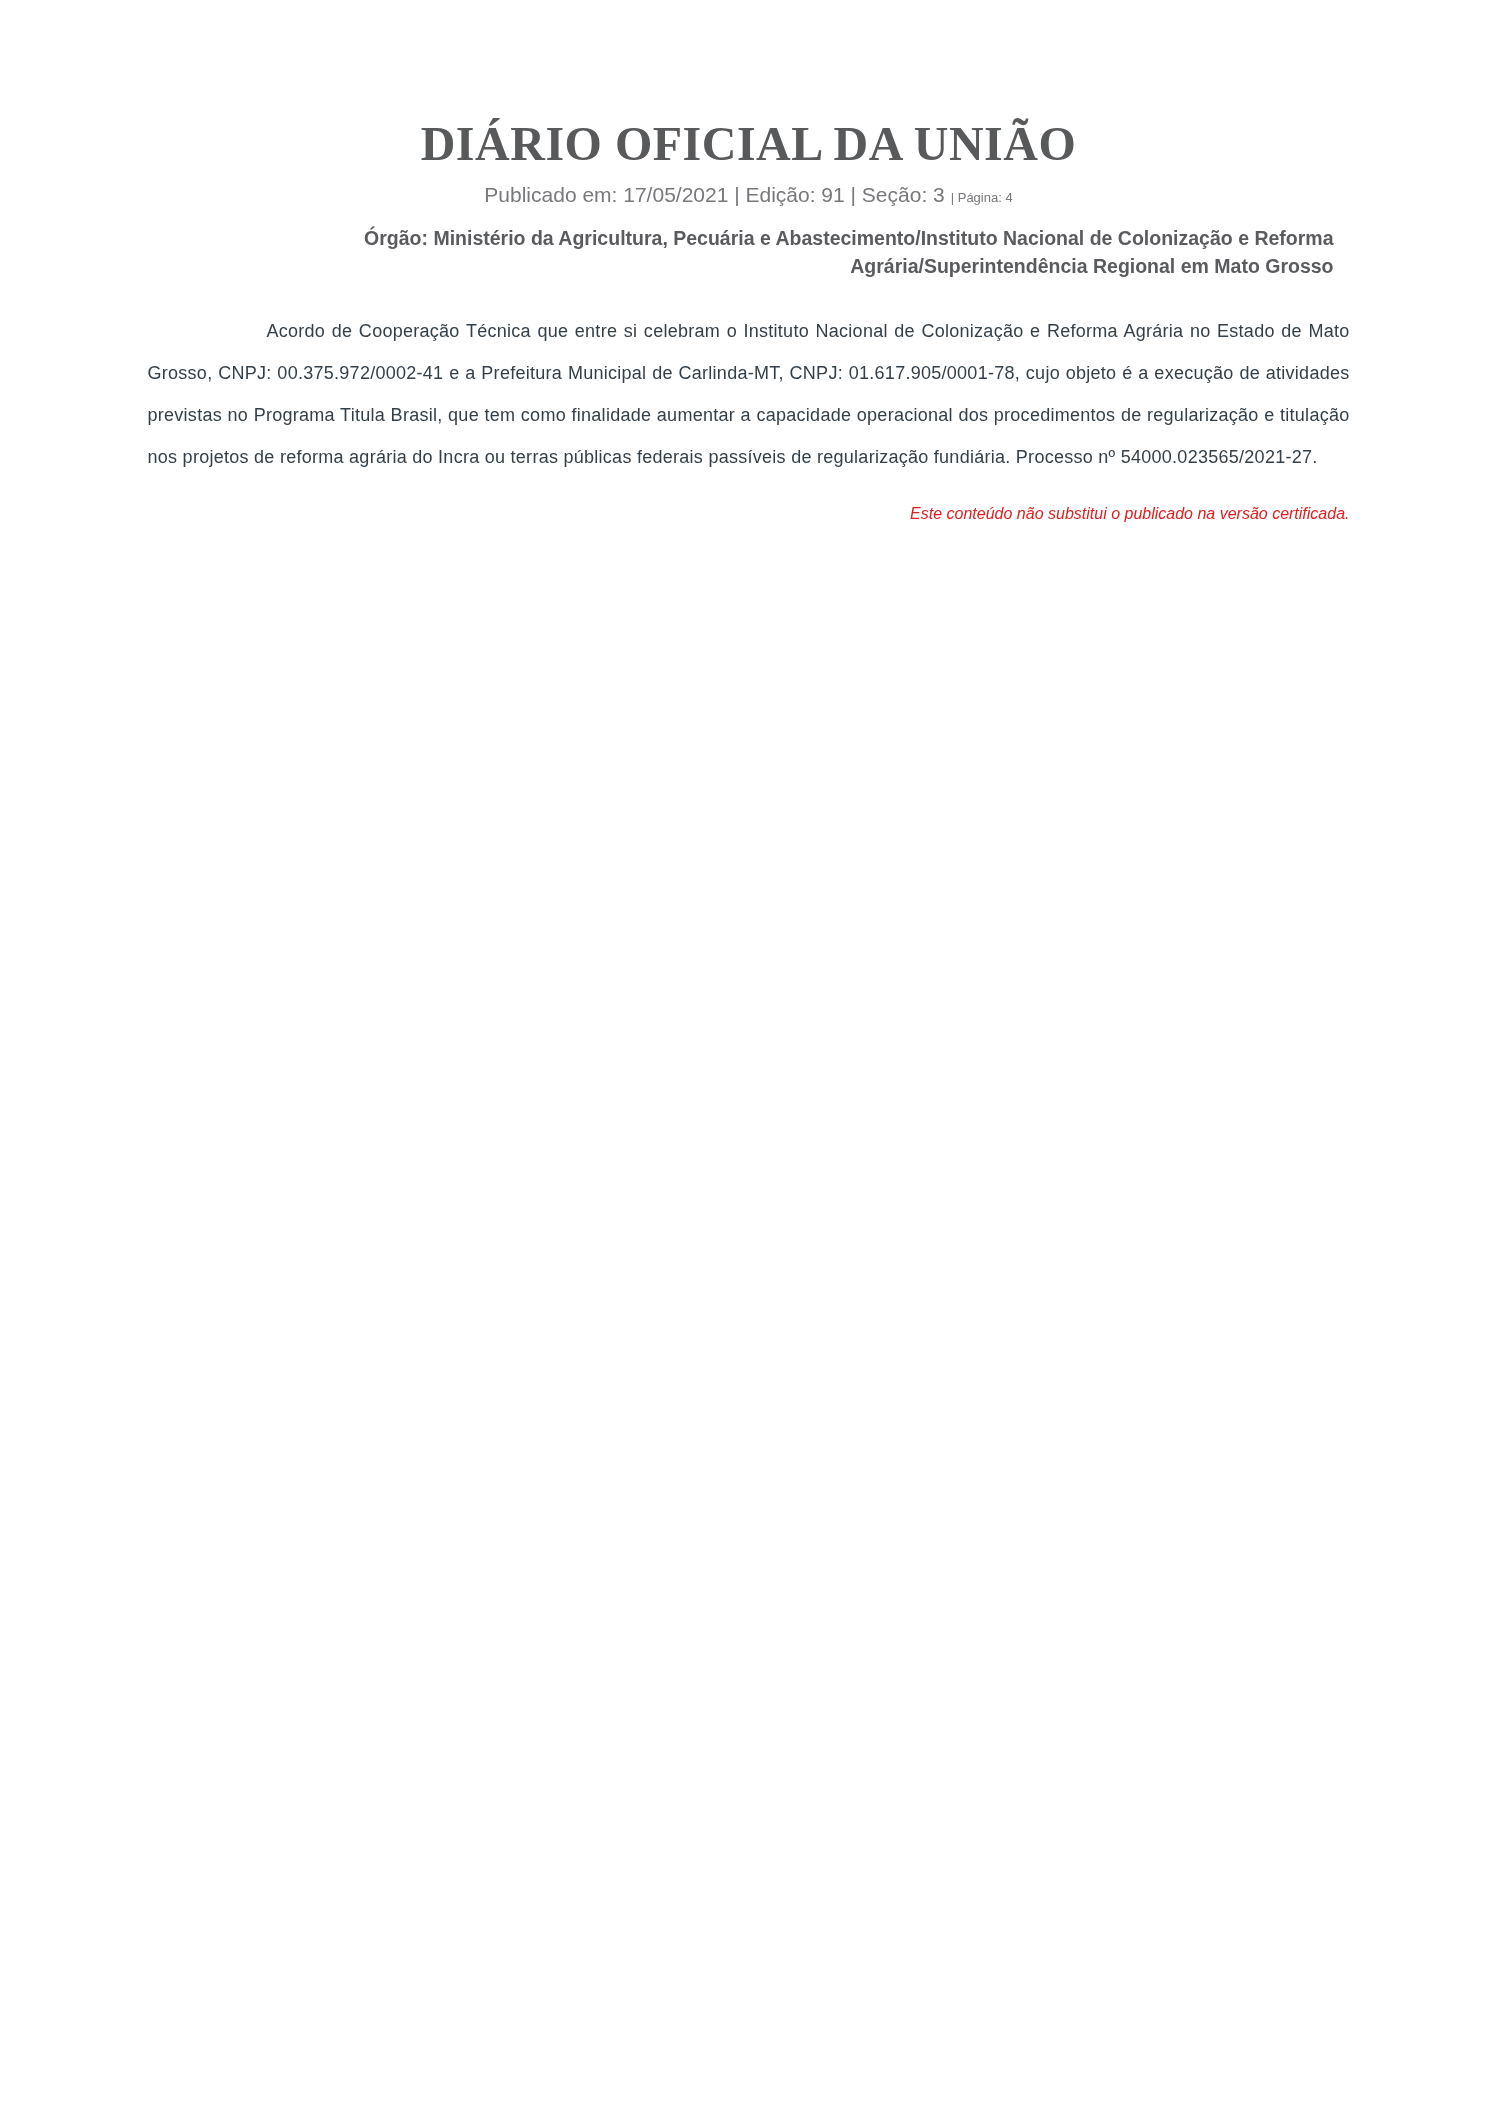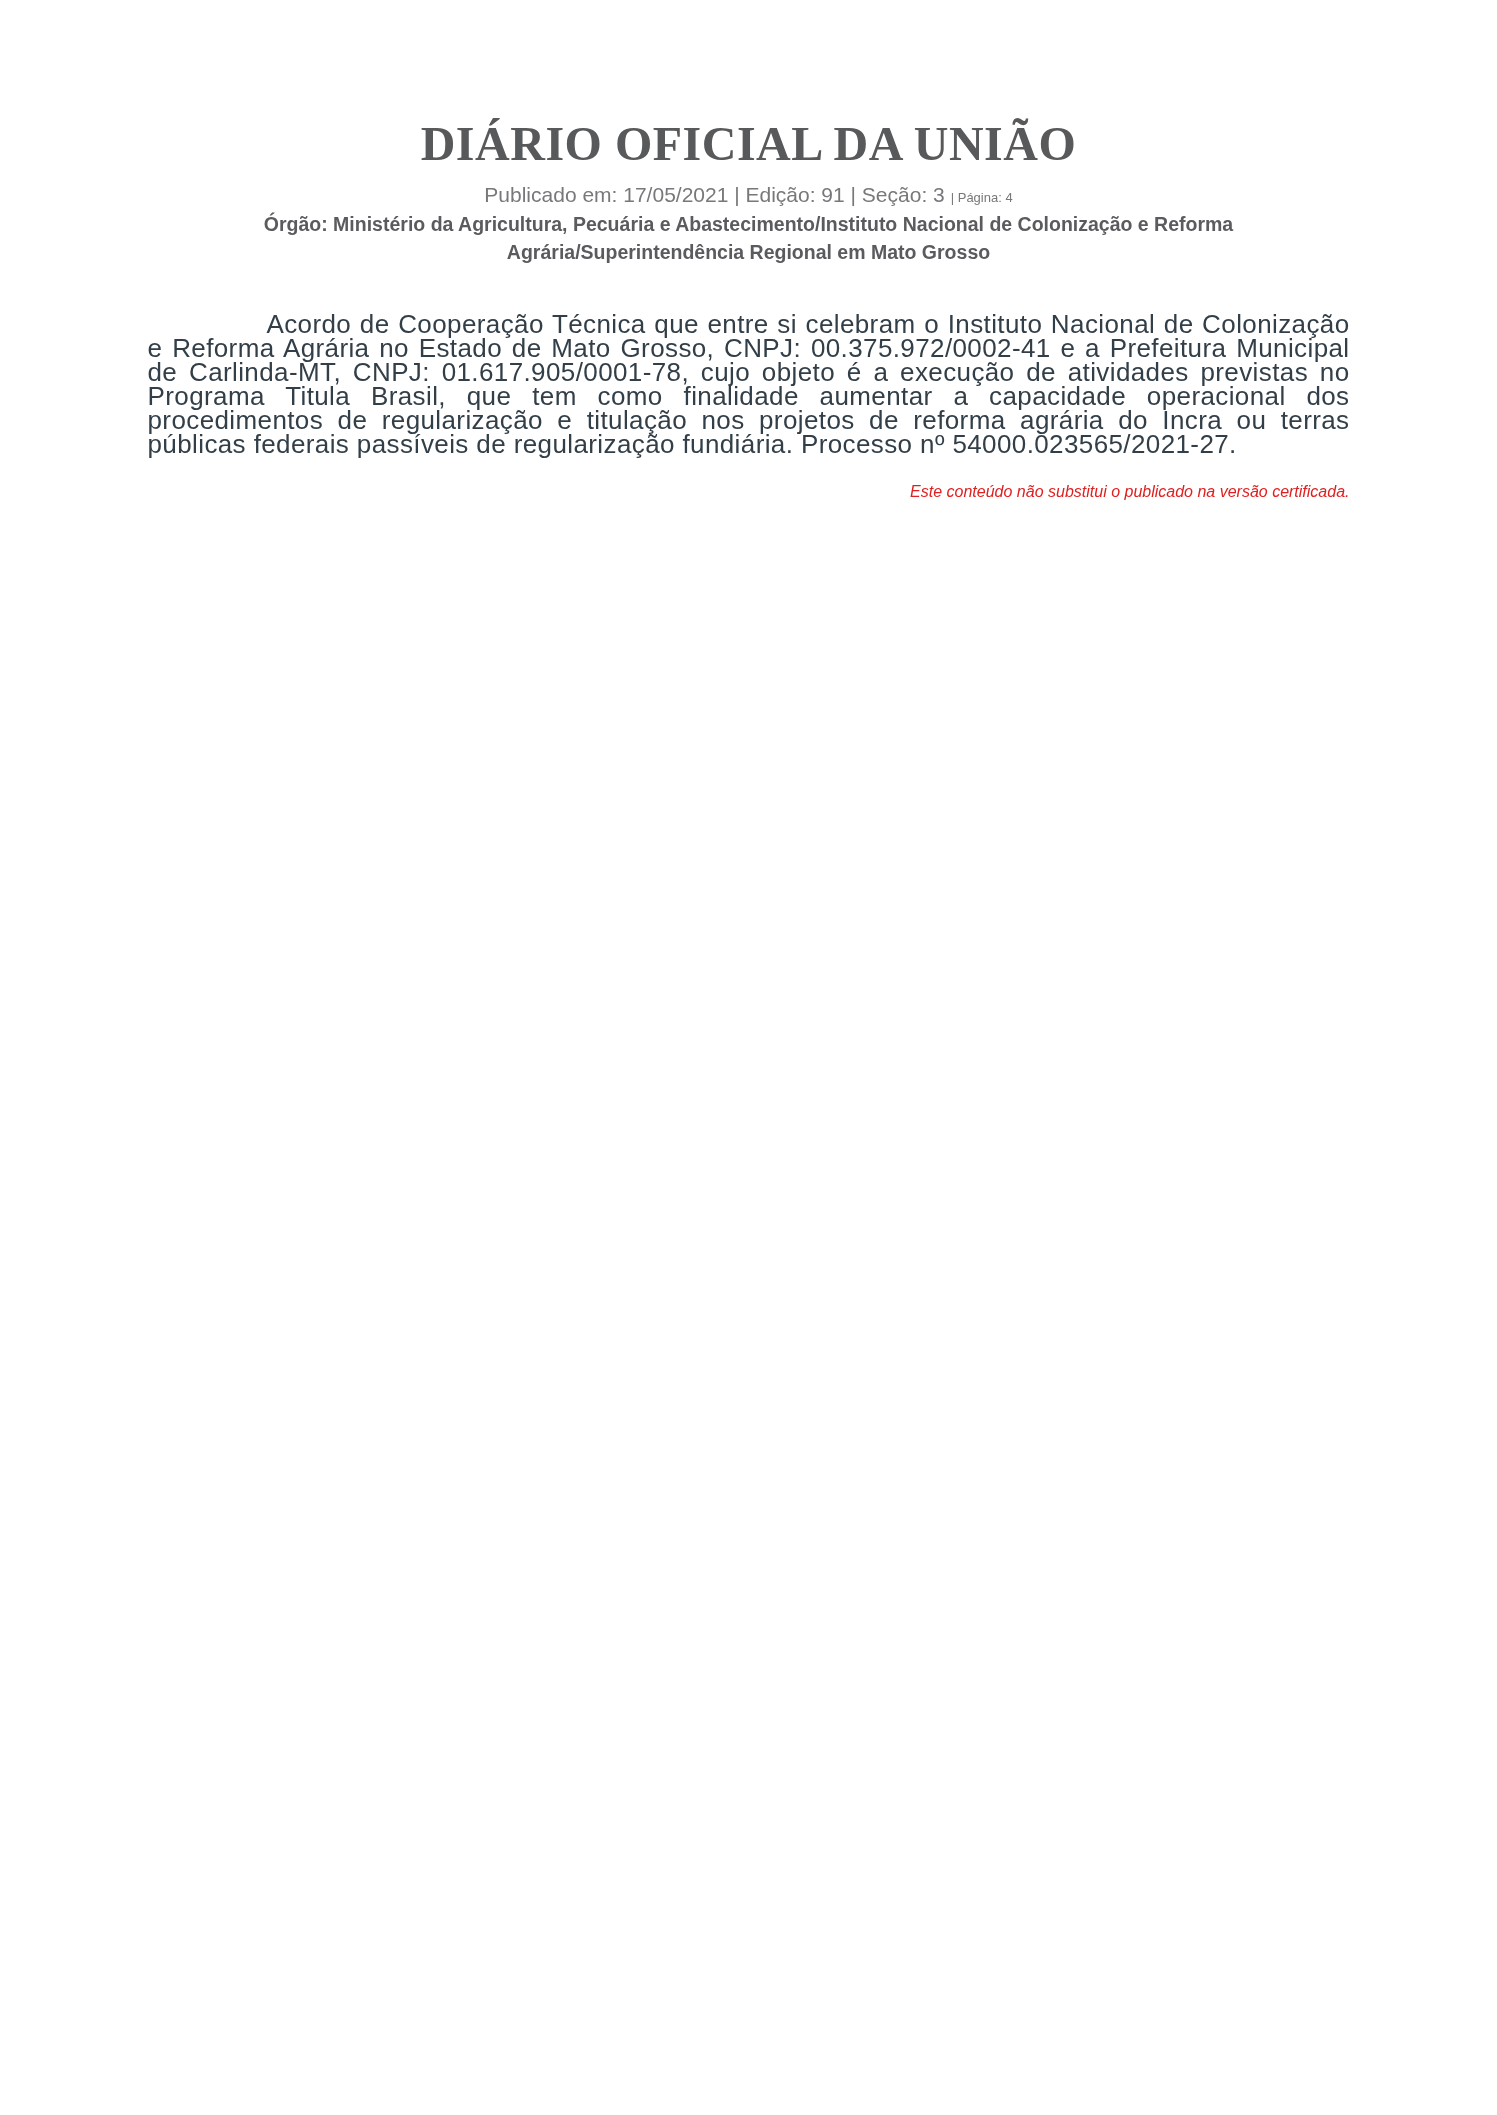--- a/index.html
+++ b/index.html
@@ -35,41 +35,41 @@
     color: var(--meta, #77787b);
     font-size: 21px;
     line-height: 1.25;
     font-weight: 400;
   }
   .publication-meta .page-label {
     font-size: 13px;
     margin-left: 6px;
   }
   .organ-line {
-    margin: 2px auto 0 auto;
+    margin: 16px auto 0 auto;
     max-width: 1170px;
-    text-align: center;
+    text-align: right;
     color: var(--organ, #58595b);
     font-size: 19.5px;
     font-weight: 700;
     line-height: 1.45;
   }
   .article-heading {
     margin: 50px 0 0 0;
     text-align: center;
     color: var(--heading, #253c4d);
     font-size: 26px;
     font-weight: 700;
     line-height: 1.2;
   }
   .article-body {
-    margin: 46px 0 0 0;
+    margin: 30px 0 0 0;
     color: var(--body, #333f48);
-    font-size: 26px;
-    line-height: 24px;
+    font-size: 18px;
+    line-height: 42px;
     text-align: justify;
     text-indent: 119px;
     letter-spacing: 0.015em;
   }
   .certification-disclaimer {
     margin: 26px 0 0 0;
     color: var(--disclaimer, #e02020);
     font-size: 16px;
     line-height: 1.3;
     text-align: right;

